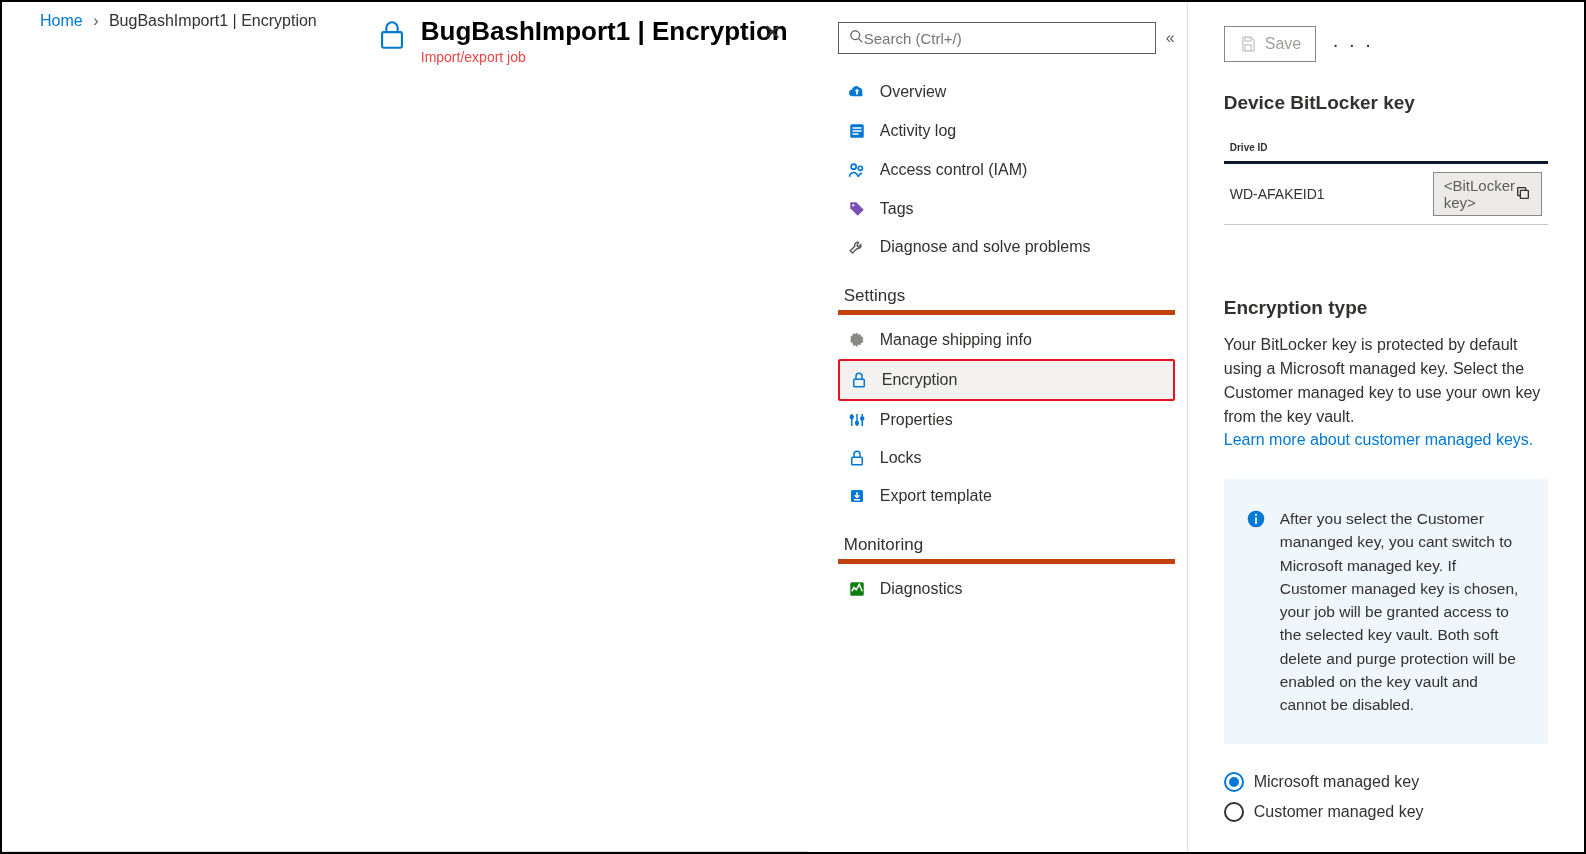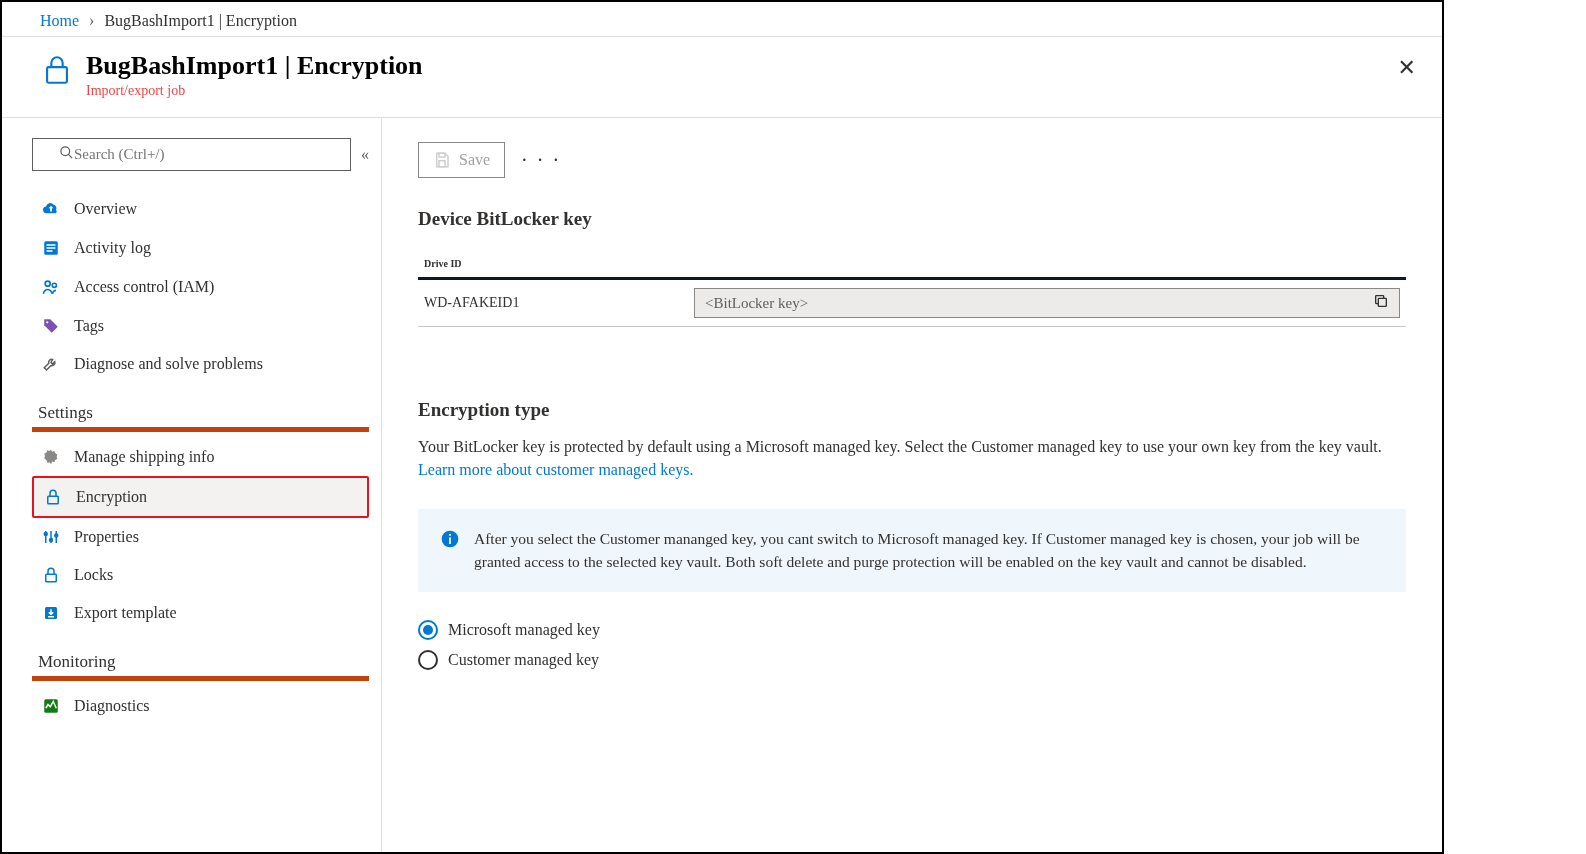--- a/index.html
+++ b/index.html
@@ -1,18 +1,18 @@
 <!DOCTYPE html>
 <html><head>
 <meta charset="utf-8">
 <style>
   * { box-sizing: border-box; margin: 0; padding: 0; }
   body { font-family: "Segoe UI", Arial, sans-serif; font-size: 14px; color: #323130; background: #fff; }
   
-  .page { width: 1444px; height: 854px; border: 2px solid #000; display: flex; flex-direction: column; overflow: hidden; font-family: Liberation Serif, serif; }
+  .page { width: 1586px; height: 854px; border: 2px solid #000; display: flex; overflow: hidden; }
 
   
   .breadcrumb { padding: 10px 20px 6px 38px; border-bottom: 1px solid #e1dfdd; font-size: 16px; }
   .breadcrumb a { color: #0078d4; text-decoration: none; }
   .breadcrumb .sep { color: #605e5c; margin: 0 6px; }
   .breadcrumb .cur { color: #323130; }
 
   
   .header { display: flex; align-items: flex-start; padding: 14px 20px 18px 38px; border-bottom: 1px solid #e1dfdd; position: relative; }
   .header-icon { color: #0078d4; margin-right: 12px; margin-top: 2px; }
@@ -20,21 +20,21 @@
   .header-title { font-size: 26px; font-weight: 600; color: #000; }
   .header-sub { font-size: 14px; color: #ef4444; margin-top: 2px; }
   .close-x { font-size: 22px; color: #323130; cursor: pointer; padding: 4px 8px; position: absolute; right: 18px; top: 14px; }
 
   
   .body { flex: 1; display: flex; overflow: hidden; }
 
   
   .sidebar { width: 380px; border-right: 1px solid #e1dfdd; padding: 20px 12px 12px 30px; overflow-y: auto; }
   .search-row { display: flex; align-items: center; gap: 10px; margin-bottom: 18px; }
-  .search-box { flex: 1; display: flex; align-items: center; border: 1px solid #605e5c; padding: 6px 26px; background: #fff; }
+  .search-box { flex: 1; display: flex; align-items: center; border: 1px solid #605e5c; padding: 6px 10px; background: #fff; }
   .search-box input { border: none; outline: none; flex: 1; font-size: 15px; color: #605e5c; font-family: inherit; }
   .collapse-btn { font-size: 16px; color: #605e5c; cursor: pointer; }
 
   .side-item { display: flex; align-items: center; gap: 12px; padding: 10px 8px; font-size: 16px; cursor: pointer; border-radius: 2px; }
   .side-icon { width: 22px; display: inline-flex; justify-content: center; align-items: center; }
   .side-section { font-size: 17px; font-weight: 400; color: #323130; margin-top: 20px; margin-bottom: 6px; padding-left: 6px; border-bottom: 5px solid #c2410c; padding-bottom: 4px; }
 
   .side-item.selected { background: #f3f2f1; border: 2px solid #e81123; text-align: right; }
   .side-item.selected .side-icon { color: #0078d4; }
 
@@ -55,21 +55,21 @@
   .col-key { flex: 1; }
   .key-input-wrap { display: flex; align-items: center; background: #edebe9; border: 1px solid #8a8886; padding: 4px 10px; }
   .key-input-wrap span.key-val { flex: 1; color: #605e5c; font-size: 15px; }
   .copy-icon { cursor: pointer; color: #323130; }
 
   .enc-section { margin-top: 72px; }
   .enc-title { font-size: 19px; font-weight: 600; margin-bottom: 14px; }
   .enc-desc { font-size: 16px; color: #323130; line-height: 1.5; max-width: 1040px; }
   .learn-link { color: #0078d4; text-decoration: none; font-size: 16px; display: inline-block; margin-top: 2px; }
 
-  .info-box { background: #eff6fc; padding: 18px 22px; margin-top: 30px; display: flex; gap: 14px; max-width: 1060px; border-radius: 2px; }
+  .info-box { background: #eff6fc; padding: 28px 22px; margin-top: 30px; display: flex; gap: 14px; max-width: 1060px; border-radius: 2px; }
   .info-box .info-icon { color: #0078d4; flex-shrink: 0; margin-top: 2px; }
   .info-box .info-text { font-size: 15.5px; line-height: 1.5; color: #323130; }
 
   .select-type { display: flex; margin-top: 28px; }
   .select-label { width: 360px; font-size: 16px; font-weight: 600; }
   .radio-group { display: flex; flex-direction: column; gap: 10px; }
   .radio-opt { display: flex; align-items: center; gap: 10px; font-size: 16px; cursor: pointer; }
   .radio-circle { width: 20px; height: 20px; border: 2px solid #323130; border-radius: 50%; display: inline-flex; align-items: center; justify-content: center; }
   .radio-opt.checked .radio-circle { border-color: #0078d4; }
   .radio-opt.checked .radio-circle::after { content: ""; width: 10px; height: 10px; background: #0078d4; border-radius: 50%; }

